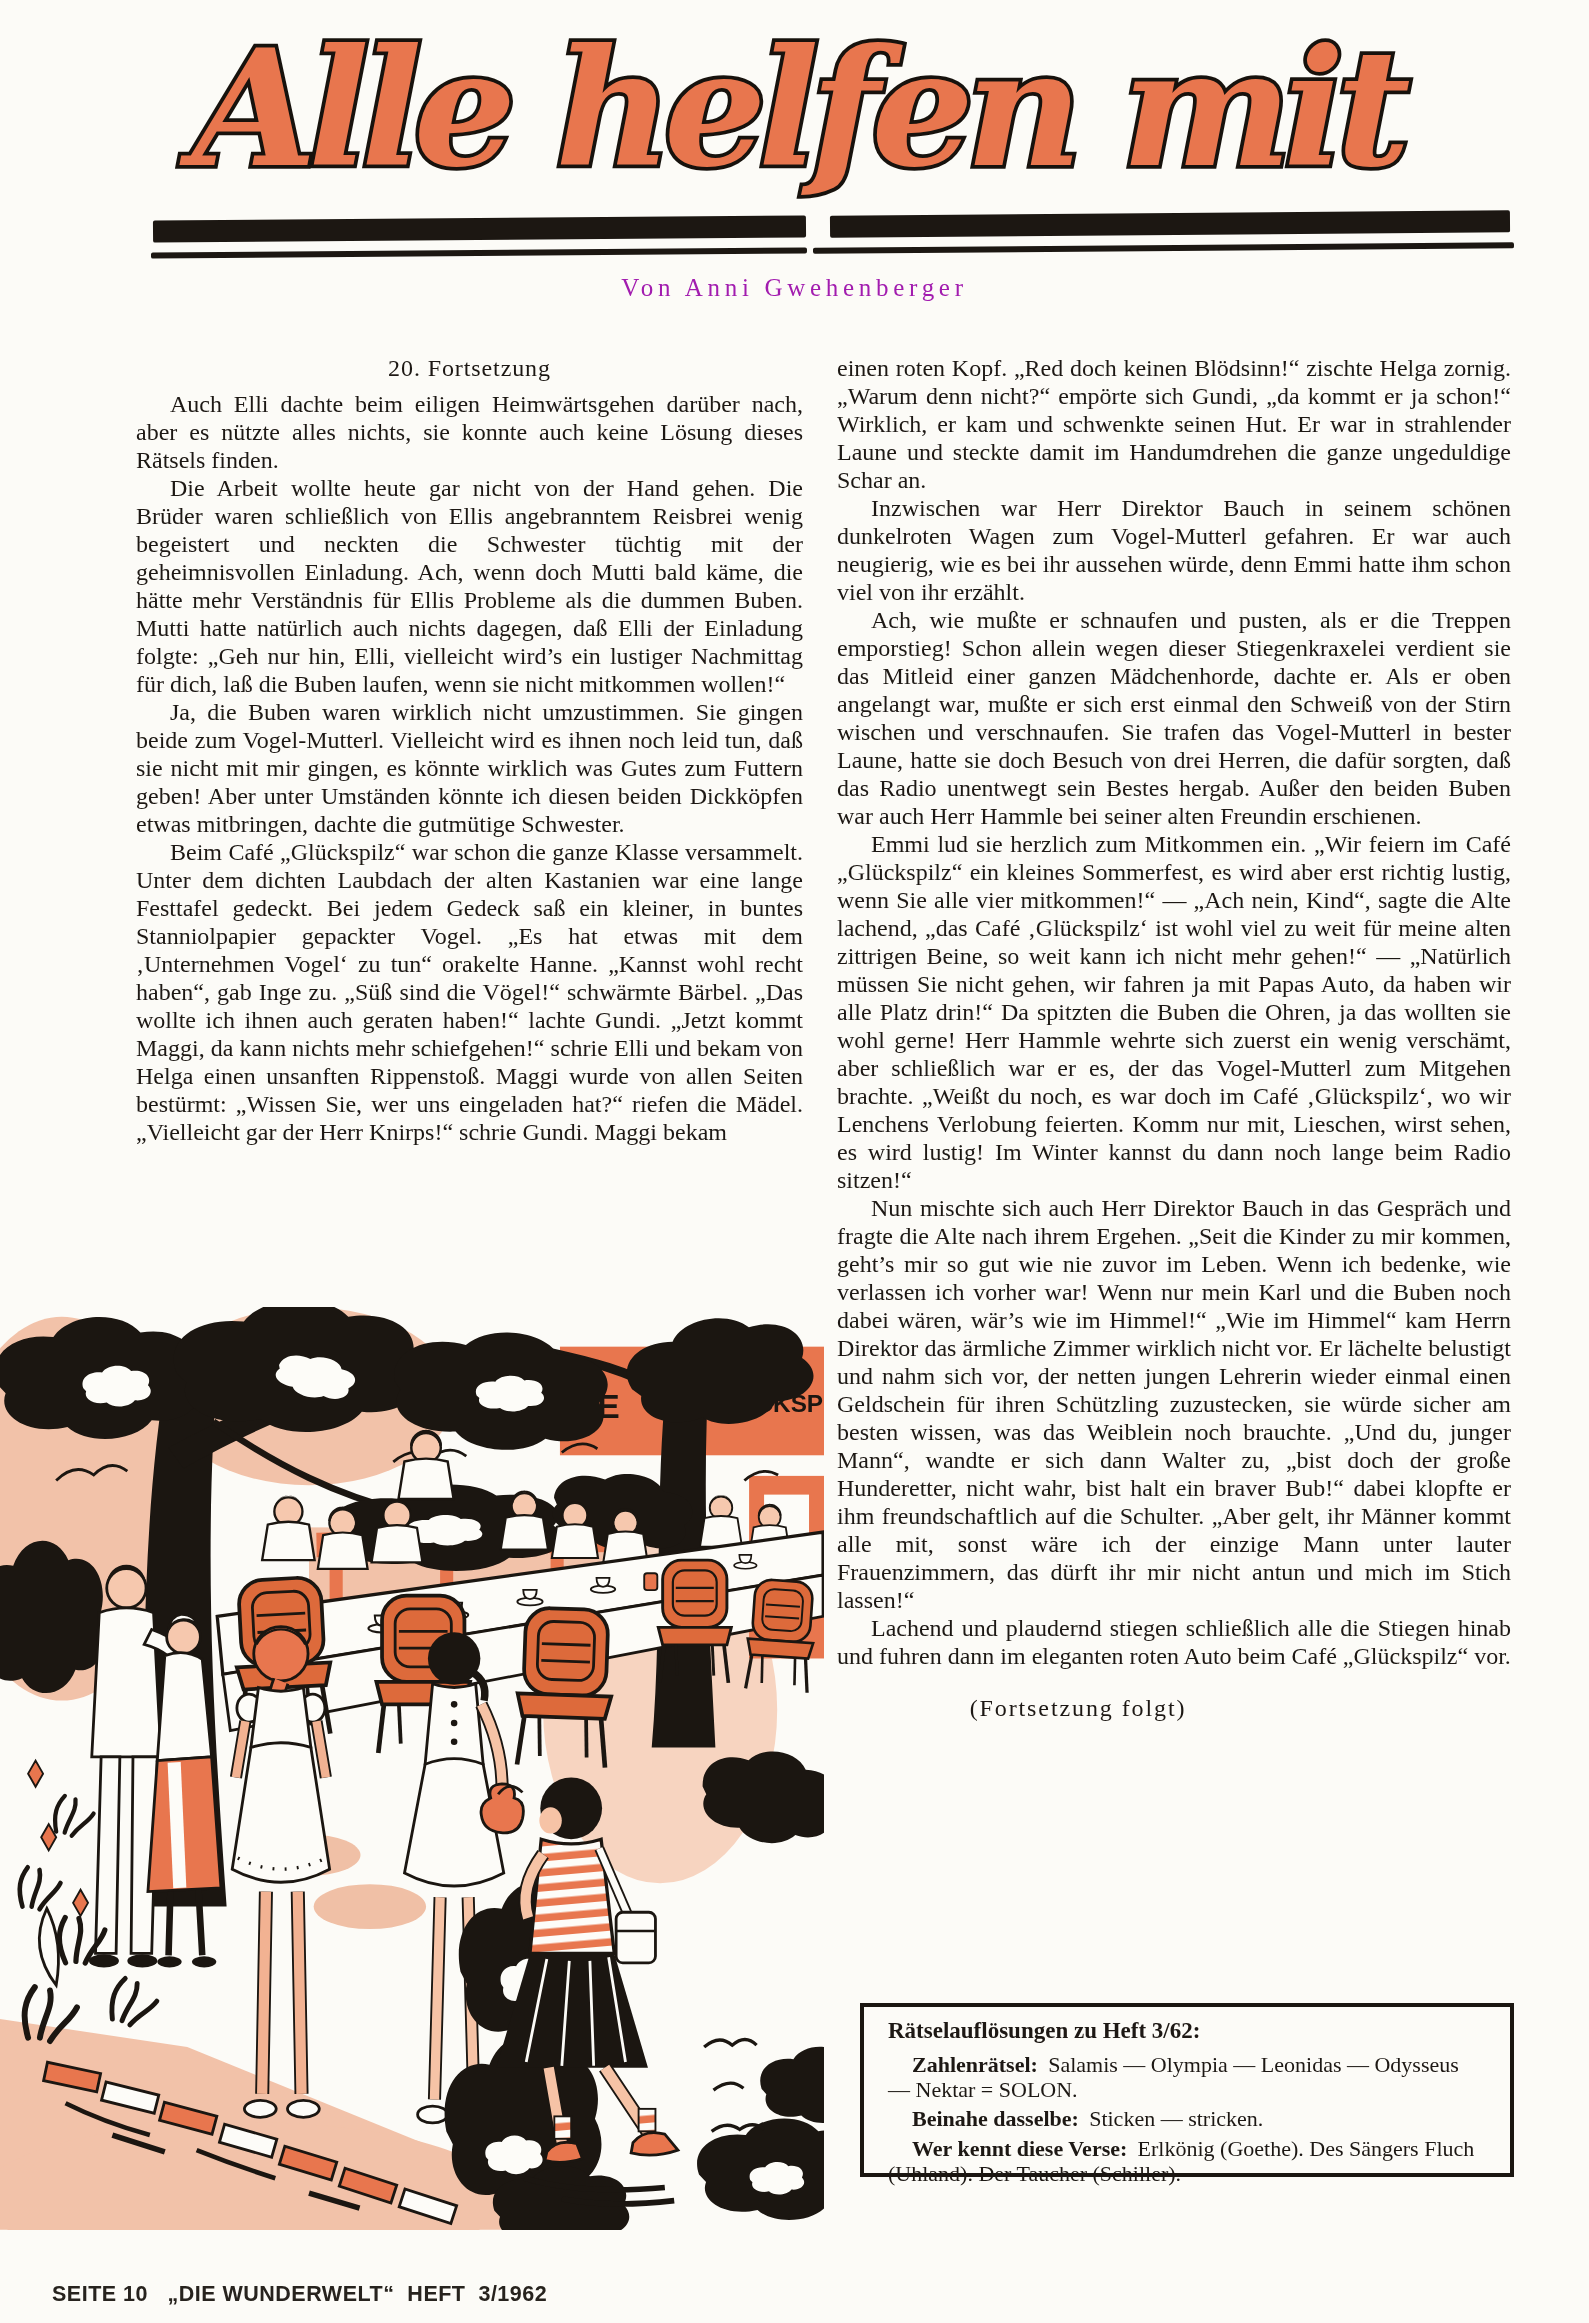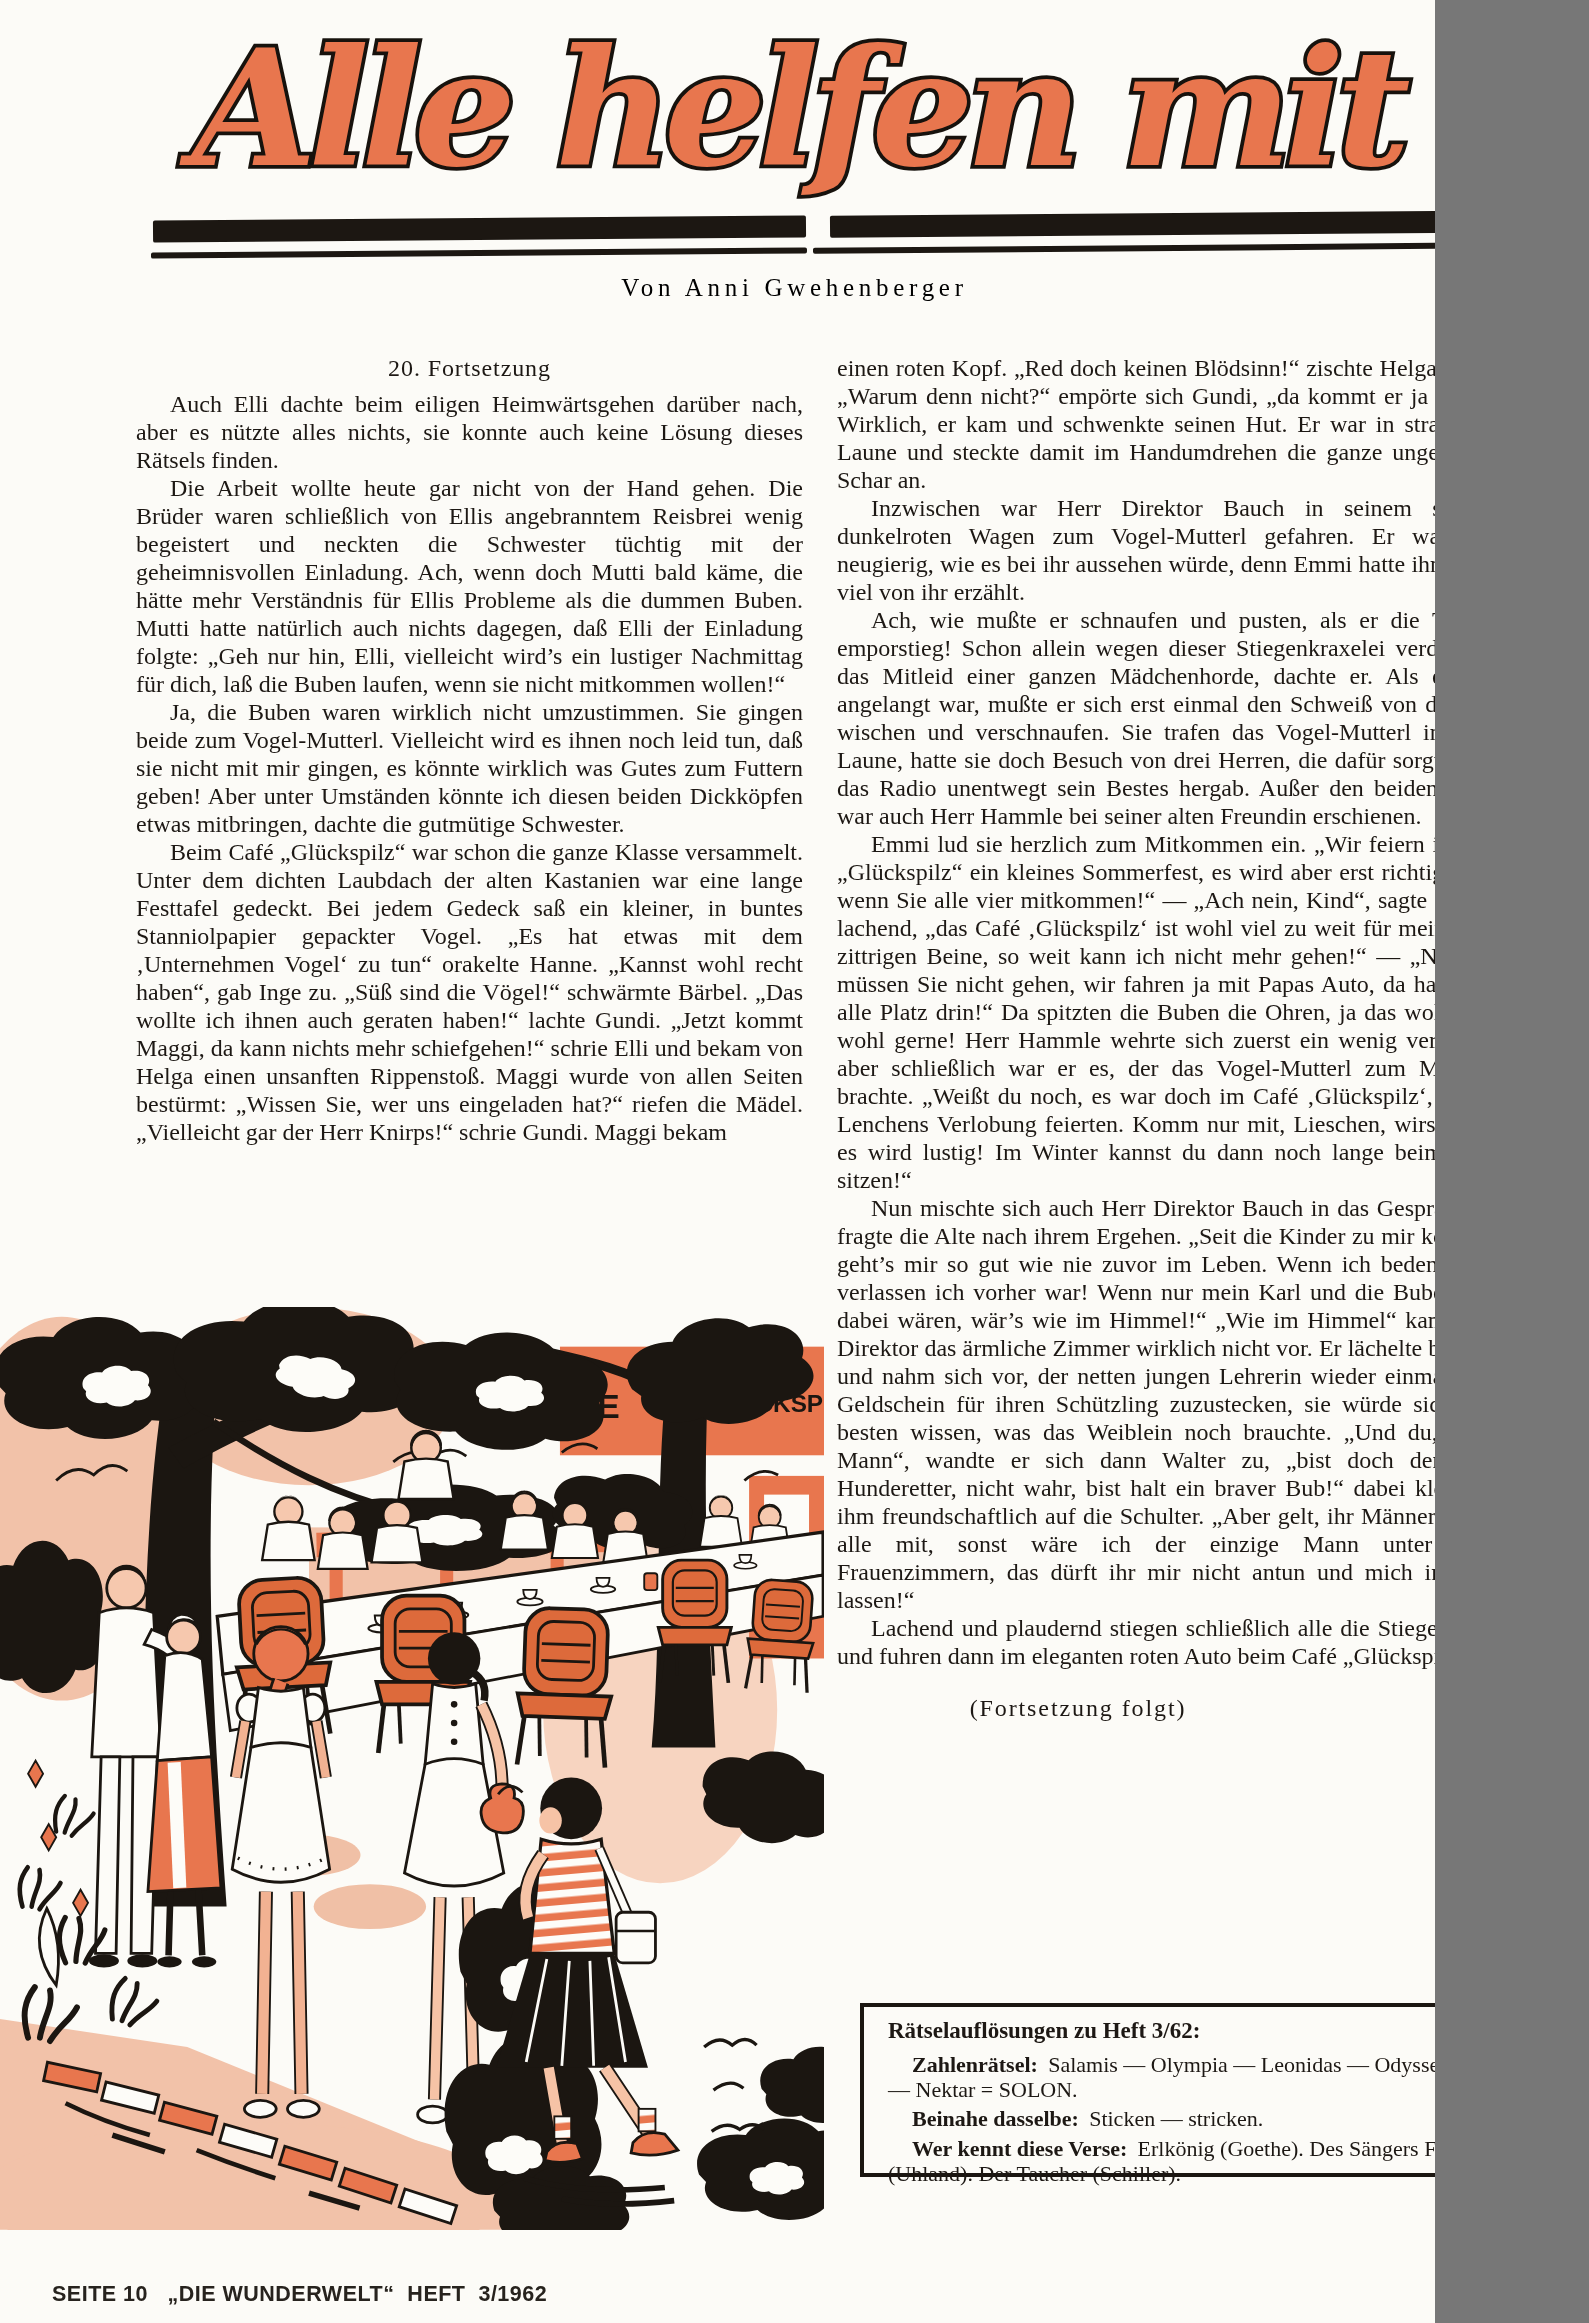--- a/index.html
+++ b/index.html
@@ -1,28 +1,28 @@
 <!DOCTYPE html>
 <html lang="de" style="font-size:15px"><head>
 <meta charset="utf-8">
 <style>
   html,body{margin:0;padding:0;background:#777;}
-  .page{position:relative;width:1435px;height:2324px;background:#fcfbf7;overflow:hidden;
+  .page{position:relative;width:1589px;height:2324px;background:#fcfbf7;overflow:hidden;
         font-family:"Liberation Serif",serif;color:#1d1814;}
   
   .masthead{position:absolute;left:111px;top:7.5px;width:1372px;height:204px;}
   .masthead text{font-family:"DejaVu Serif",serif;font-style:italic;font-weight:bold;
         font-size:172px;letter-spacing:-9px;fill:#e8764e;stroke:#17120d;stroke-width:8px;paint-order:stroke;}
   .bar{position:absolute;background:#1c1712;transform:rotate(-0.45deg);border-radius:1.9px;}
   .bar-l{left:153px;top:218px;width:653px;height:21.5px;}
   .bar-r{left:830px;top:213px;width:680px;height:21.5px;}
   .thin-l{left:151px;top:250px;width:656px;height:5.6px;}
   .thin-r{left:813px;top:245px;width:701px;height:5.6px;}
   .byline{position:absolute;left:0;top:274px;width:1589px;text-align:center;
-        font-size:25px;letter-spacing:4.7px;color:#000000;}
+        font-size:25px;letter-spacing:4.7px;color:#a21caf;}
   
   .col{position:absolute;top:354px;text-align:justify;font-size:24px;line-height:28px;hyphens:auto;font-family:Liberation Serif, serif;}
   .col-left{left:136px;width:667px;}
   .col-right{left:837px;width:674px;}
   .col p{margin:0;text-indent:34px;}
   .col p.noind{text-indent:0;}
   .sect{text-align:center;letter-spacing:0.9px;margin-bottom:8.4px;}
   .cont{text-align:center;padding-right:192px;margin-top:24px;letter-spacing:1.9px;}
   
   .puzzle{position:absolute;left:860px;top:2003px;width:654px;height:174px;box-sizing:border-box;

